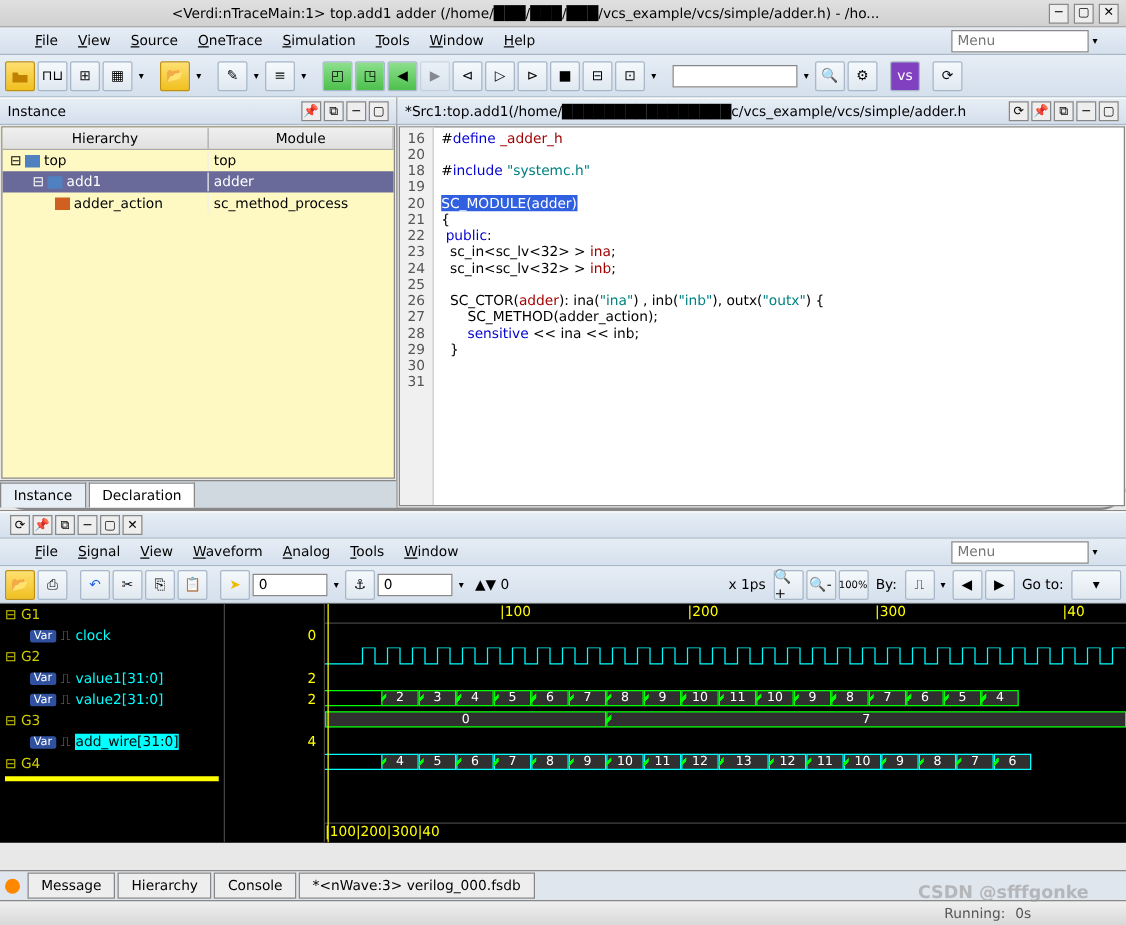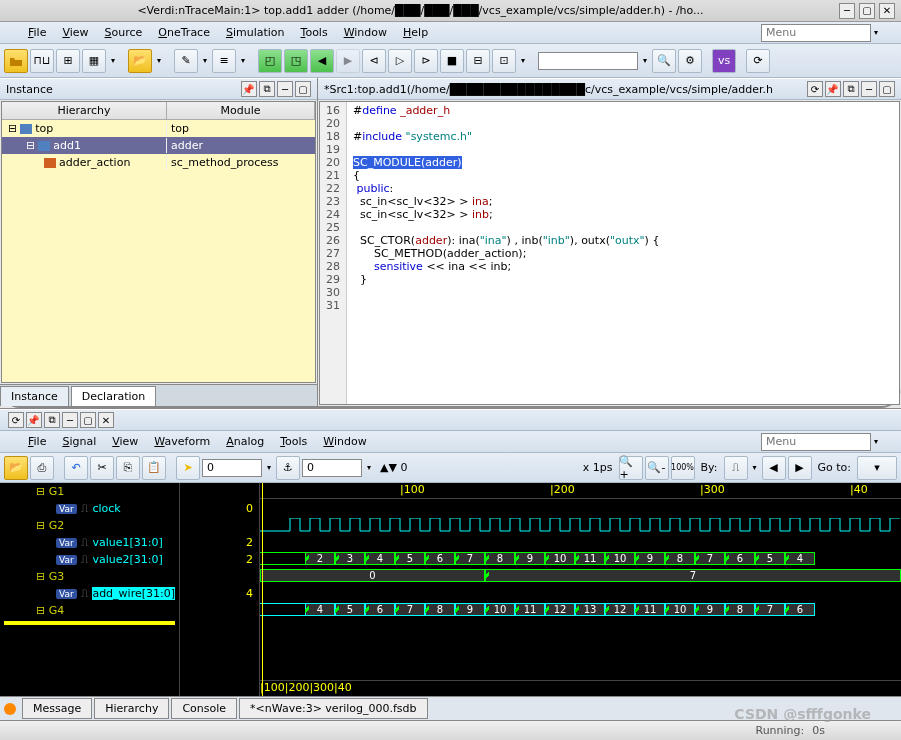--- a/index.html
+++ b/index.html
@@ -39,38 +39,38 @@
 .code-lines .kw1 { color:#0000d0; }
 .code-lines .kw2 { color:#a00000; }
 .code-lines .str { color:#008080; }
 .code-lines .hl { background:#3060e0; color:#fff; }
 .content-wave { flex:1; display:flex; flex-direction:column; border-top:1px solid #888; }
 .wave-toolbar { background: linear-gradient(#e6edf5,#d5e0ed); height:30px; display:flex; align-items:center; padding:0 4px; gap:2px; border-bottom:1px solid #a8b8c8; }
 .wave-toolbar .tinput { width:60px; height:18px; border:1px solid #888; background:#fff; padding:0 4px; }
 .wave-toolbar .tlabel { padding:0 4px; }
 .wave-body { flex:1; display:flex; background:#000; }
 .signal-panel { width:180px; background:#000; color:#0f0; font-family:monospace; font-size:11px; border-right:1px solid #444; overflow:hidden; }
-.sig-row { height:17px; display:flex; align-items:center; padding-left:4px; gap:4px;margin-left:32px; }
+.sig-row { height:17px; display:flex; align-items:center; padding-left:4px; gap:4px; }
 .sig-group { color:#cccc00; }
 .sig-name { color:#00ffff; }
 .sig-var { background:#3050a0; color:#fff; font-size:9px; padding:0 3px; border-radius:2px; }
 .sig-hl { background:#00ffff; color:#000; }
 .val-panel { width:80px; background:#000; color:#ffff00; font-family:monospace; font-size:11px; text-align:right; padding-right:6px; border-right:1px solid #444; }
 .val-row { height:17px; line-height:17px; }
 .wave-canvas { flex:1; background:#000; position:relative; overflow:hidden; }
 .ruler { height:16px; background:#000; color:#ffff00; font-family:monospace; font-size:10px; position:relative; border-bottom:1px solid #444; }
 .ruler-bottom { height:16px; background:#000; color:#ffff00; font-family:monospace; font-size:10px; position:relative; border-top:1px solid #444; }
 .ruler span { position:absolute; }
 .wave-row { height:17px; position:relative; }
 .bus-wave { position:absolute; top:2px; left:0; right:0; height:13px; display:flex; }
 .bus-seg { border:1px solid #00ff00; color:#fff; font-size:10px; display:flex; align-items:center; justify-content:center; background:#303030; margin:0; position:relative; }
 .bus-seg:not(:first-child)::before { content:''; position:absolute; left:-1px; top:-1px; bottom:-1px; width:4px; background:linear-gradient(135deg,transparent 40%,#00ff00 40%,#00ff00 60%,transparent 60%); }
 .cursor-line { position:absolute; top:0; bottom:0; width:1px; background:#ffff00; z-index:5; }
 .statusbar { height:20px; background:linear-gradient(#f0f0f0,#d8d8d8); display:flex; align-items:center; padding:0 8px; border-top:1px solid #888; justify-content:flex-end; gap:8px; color:#555; }
-.bottom-tabs { height:24px; background:#e0e6ed; display:flex; align-items:center; padding:0 4px; gap:2px; border-top:1px solid #888; }
+.bottom-tabs { height:24px; background:#e0e6ed; display:flex; align-items:center; padding:0 4px; gap:2px; border-top:1px solid #888;margin-top:22px; }
 .bottom-tab { padding:3px 10px; border:1px solid #888; background:#eee; cursor:pointer; }
 .orange-dot { width:12px; height:12px; background:#ff8800; border-radius:50%; margin-right:4px; }
 .watermark { position:absolute; bottom:18px; right:30px; color:rgba(150,150,150,0.6); font-size:14px; font-weight:bold; z-index:100; }
 svg.icon { width:14px; height:14px; }
 </style>
 </head>
 <body>
 
 <div class="titlebar">
   <span class="titlebar-text">&lt;Verdi:nTraceMain:1&gt; top.add1 adder (/home/███/███/███/vcs_example/vcs/simple/adder.h) - /ho...</span>
@@ -370,21 +370,21 @@
               <div style="width: 45px; border-top: 1px solid rgb(0, 255, 255); border-bottom: 1px solid rgb(0, 255, 255); height: 13px;"></div>
               <div class="bus-seg" style="width: 30px; border-color: rgb(0, 255, 255);">4</div>
               <div class="bus-seg" style="width: 30px; border-color: rgb(0, 255, 255);">5</div>
               <div class="bus-seg" style="width: 30px; border-color: rgb(0, 255, 255);">6</div>
               <div class="bus-seg" style="width: 30px; border-color: rgb(0, 255, 255);">7</div>
               <div class="bus-seg" style="width: 30px; border-color: rgb(0, 255, 255);">8</div>
               <div class="bus-seg" style="width: 30px; border-color: rgb(0, 255, 255);">9</div>
               <div class="bus-seg" style="width: 30px; border-color: rgb(0, 255, 255);">10</div>
               <div class="bus-seg" style="width: 30px; border-color: rgb(0, 255, 255);">11</div>
               <div class="bus-seg" style="width: 30px; border-color: rgb(0, 255, 255);">12</div>
-              <div class="bus-seg" style="width: 30px; border-color: rgb(0, 255, 255);">13</div>
+              <div class="bus-seg" style="width: 40px; border-color: rgb(0, 255, 255);">13</div>
               <div class="bus-seg" style="width: 30px; border-color: rgb(0, 255, 255);">12</div>
               <div class="bus-seg" style="width: 30px; border-color: rgb(0, 255, 255);">11</div>
               <div class="bus-seg" style="width: 30px; border-color: rgb(0, 255, 255);">10</div>
               <div class="bus-seg" style="width: 30px; border-color: rgb(0, 255, 255);">9</div>
               <div class="bus-seg" style="width: 30px; border-color: rgb(0, 255, 255);">8</div>
               <div class="bus-seg" style="width: 30px; border-color: rgb(0, 255, 255);">7</div>
               <div class="bus-seg" style="width: 30px; border-color: rgb(0, 255, 255);">6</div>
             </div>
           </div>
           <div class="wave-row"></div>

